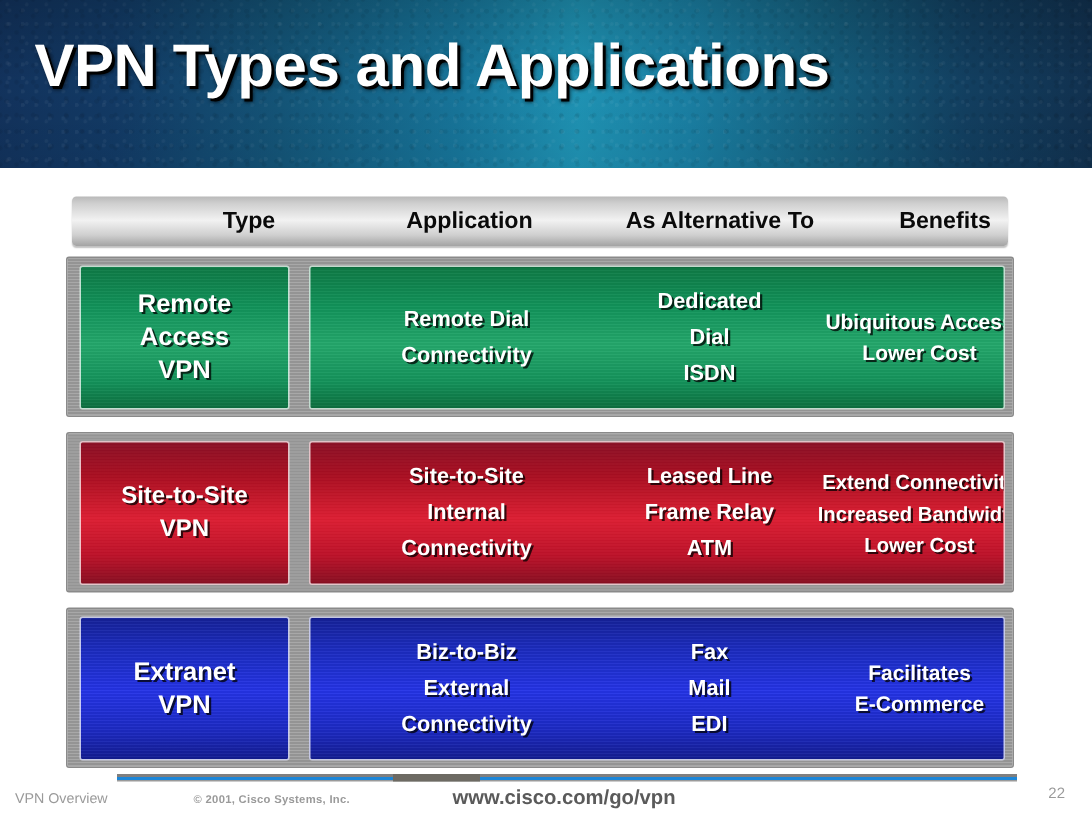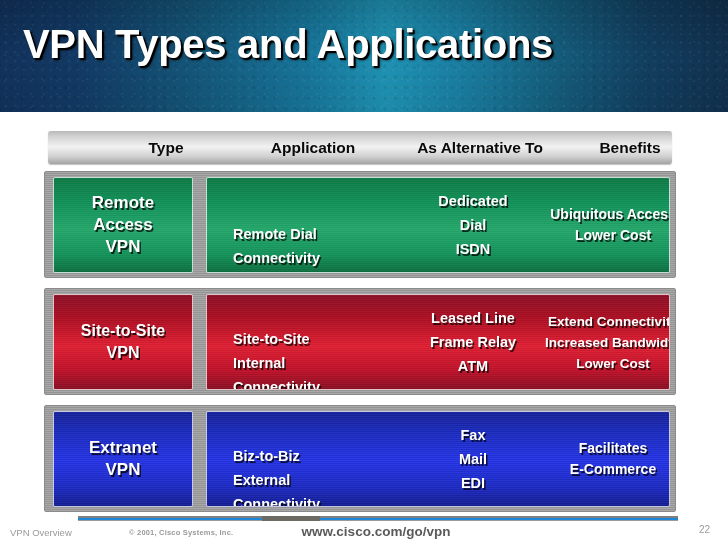--- a/index.html
+++ b/index.html
@@ -126,21 +126,21 @@
   .type-box.small .tline{ font-size:16px; }
 
   
   .subcols{ position:absolute; inset:0; }
   .subcol{
     position:absolute; top:0; height:100%;
     display:flex; flex-direction:column;
     align-items:center; justify-content:center;
     text-align:center;
   }
-  .sc-app{ left:18px;  width:164px; align-items:flex-start; padding-left:8px;margin-top:21px; }
+  .sc-app{ left:18px;  width:164px; align-items:center; padding-left:8px; }
   .sc-alt{ left:186px; width:160px; }
   .sc-ben{ left:348px; width:116px; }
   .subcol .line{ font-size:14.5px; line-height:24px; white-space:nowrap; }
   .sc-ben .line{ font-size:14px; line-height:21px; }
   .sc-ben.wideben .line{ font-size:13.5px; }
 
   
   #footer-rule{
     position:absolute; left:0; top:516px; width:728px; height:7px;
   }

